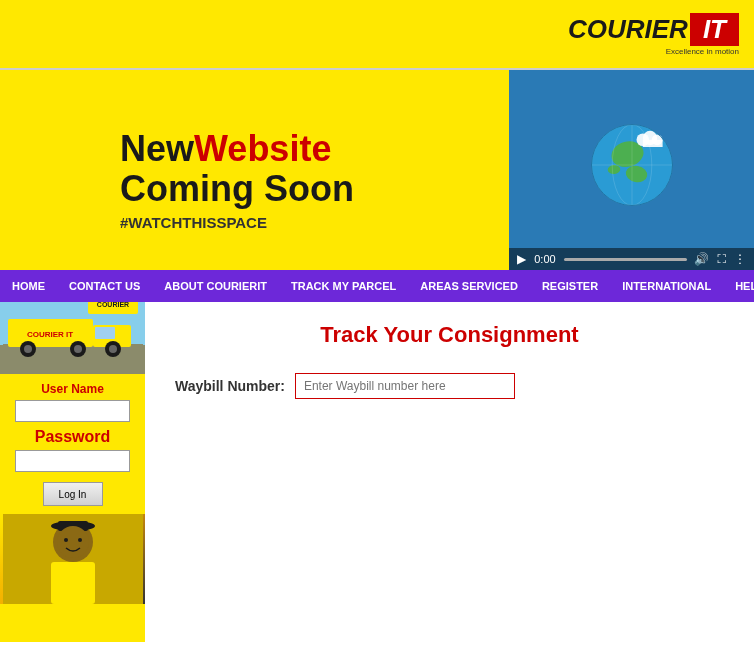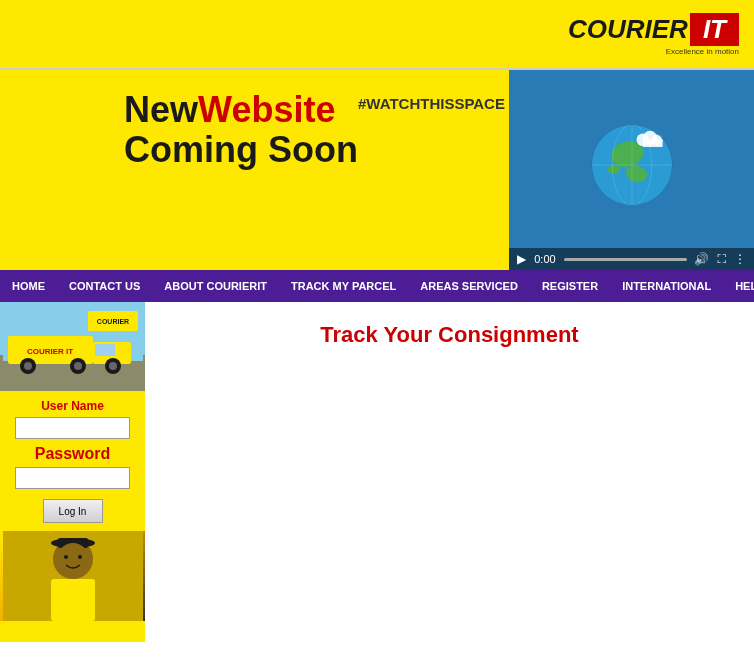--- a/index.html
+++ b/index.html
@@ -23,20 +23,21 @@
 
     
     .hero {
       background: #FFE800;
       display: flex;
       height: 200px;
     }
     .hero-text {
       flex: 1;
       display: flex;
+      flex-direction: column;
       justify-content: center;
       padding-left: 120px;
       padding-top: 20px;
     }
     .hero-text h1 {
       font-size: 36px;
       font-weight: 900;
       color: #1a1a1a;
       line-height: 1.1;
     }
@@ -96,21 +97,21 @@
       color: white;
       font-size: 12px;
     }
     .video-controls .more-btn {
       color: white;
       font-size: 12px;
     }
 
     
     .nav {
-      background: #4c1d95;
+      background: #6d28d9;
       display: flex;
       align-items: flex-end;
       height: 32px;
     }
     .nav a {
       color: white;
       text-decoration: none;
       font-size: 11px;
       font-weight: bold;
       padding: 0 12px;
@@ -130,21 +131,21 @@
     .sidebar {
       width: 145px;
       background: #FFE800;
       flex-shrink: 0;
       display: flex;
       flex-direction: column;
       align-items: center;
     }
     .sidebar-truck-img {
       width: 145px;
-      height: 89px;
+      height: 72px;
       background: #ccc;
       overflow: hidden;
       position: relative;
     }
     .truck-scene {
       width: 100%;
       height: 100%;
       background: linear-gradient(to bottom, #87CEEB 60%, #8B8B6B 60%);
       display: flex;
       align-items: flex-end;
@@ -385,15 +386,19 @@
         <path d="M 63 34 Q 70 40 77 34" fill="none" stroke="#1a1a1a" stroke-width="1.5"></path>
 
         <rect x="48" y="48" width="44" height="42" fill="#FFE800" rx="3"></rect>
         <rect x="55" y="48" width="30" height="20" fill="#FFE800"></rect>
       </svg>
     </div>
   </div>
 
   <div class="content">
     <div class="track-title">Track Your Consignment</div>
+    <div class="waybill-row">
+      <span class="waybill-label">Waybill Number:</span>
+      <input class="waybill-input" type="text" placeholder="Enter Waybill number here" style="">
+    </div>
   </div>
 
 </div>
 
 </body></html>

